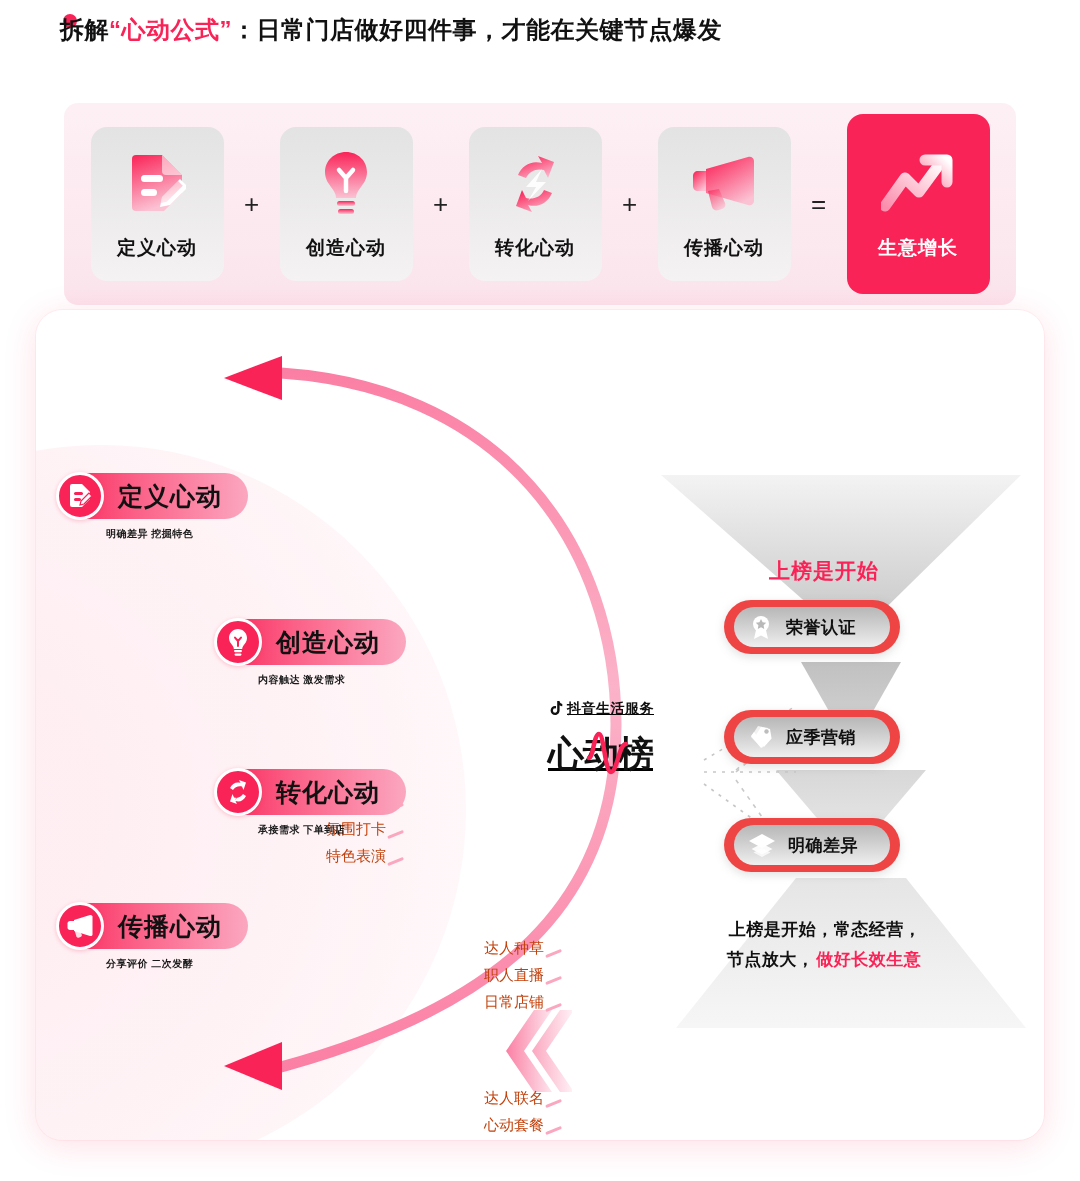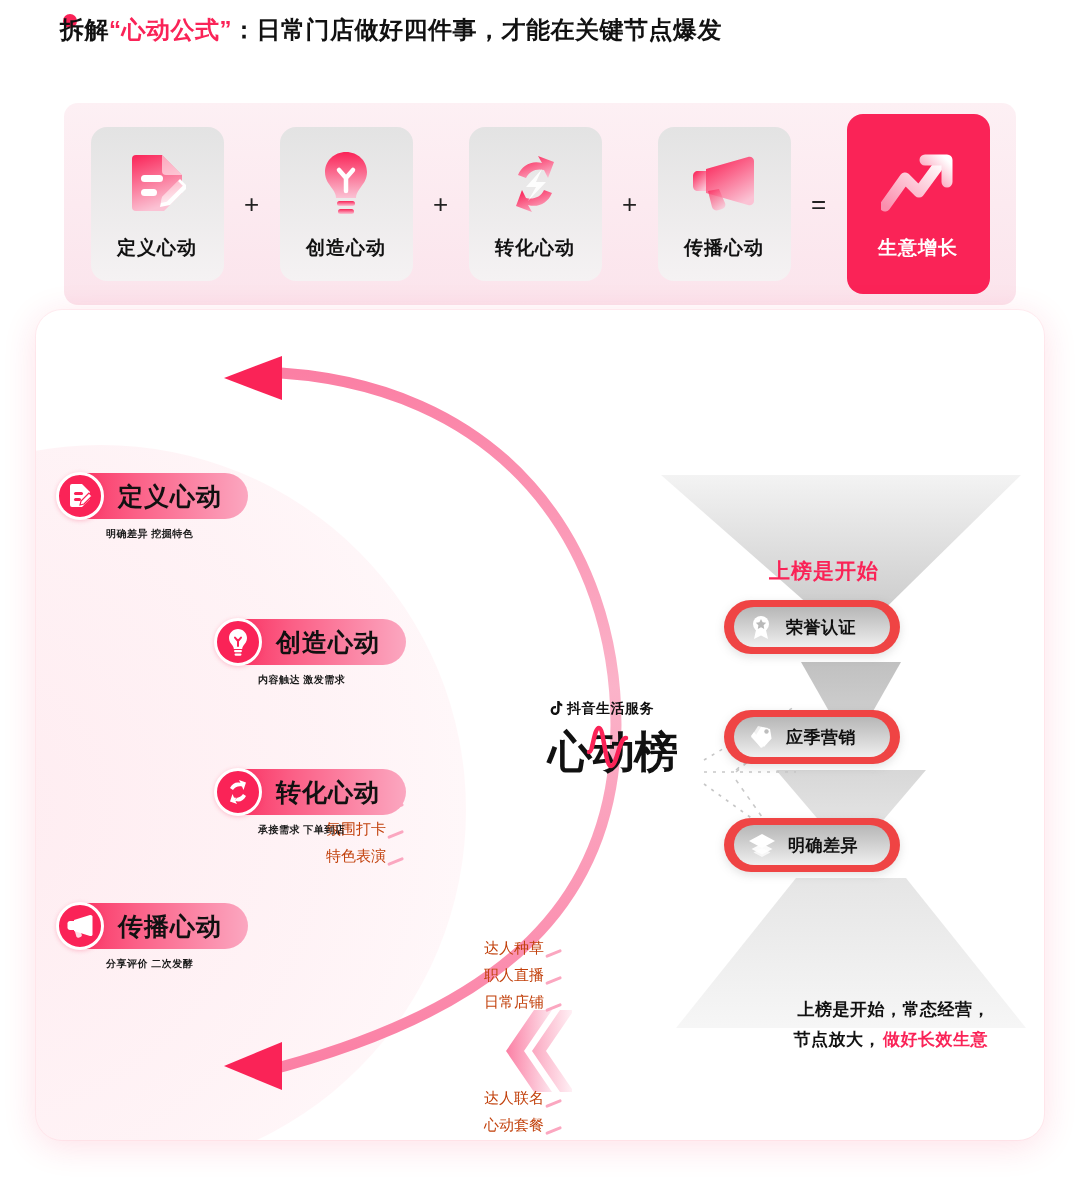--- a/index.html
+++ b/index.html
@@ -108,26 +108,26 @@
     padding-right: 2px;
     margin-left: 45px;
   }
   .ptag::after {
     content: ""; position: absolute; right: -16px; bottom: 4px;
     width: 17px; height: 2.5px; background: #fba7c0;
     transform: rotate(-22deg); border-radius: 2px;
   }
 
   
-  .center-logo { position: absolute; left: 548px; top: 700px; text-align: left; }
+  .center-logo { position: absolute; left: 548px; top: 700px; text-align: left; text-decoration: underline; }
   .logo-top { display: flex; align-items: center; gap: 4px; }
   .logo-top .brand { font-size: 14px; font-weight: bold; color: #111; letter-spacing: 0.5px; }
   .logo-main {
-    font-size: 44px; font-weight: bold; color: #111; letter-spacing: -1px;
-    position: relative; line-height: 1.1; margin-top: 10px;
+    font-size: 36px; font-weight: bold; color: #111; letter-spacing: -1px;
+    position: relative; line-height: 1.1; margin-top: 16px;
   }
   .logo-wave { position: absolute; left: 38px; top: -6px; }
 
   
   .chev { position: absolute; }
 
   
   .funnel-svg { position: absolute; left: 0; top: 0; }
   .amplify-title {
     position: absolute; left: 765px; top: 557px;
@@ -148,22 +148,22 @@
   }
   .gpill-inner {
     width: 156px; height: 40px; border-radius: 20px;
     background: linear-gradient(180deg,#b7b7b7 0%, #cfcfcf 45%, #efefef 100%);
     display: flex; align-items: center; padding-left: 14px; gap: 12px;
   }
   .gpill-inner .glbl {
     font-size: 17px; font-weight: bold; color: #111; letter-spacing: 0.5px;
   }
   .funnel-foot {
-    position: absolute; left: 660px; top: 995px; width: 330px;
-    text-align: right; font-size: 17px; font-weight: bold; color: #111;
+    position: absolute; left: 660px; top: 915px; width: 330px;
+    text-align: center; font-size: 17px; font-weight: bold; color: #111;
     line-height: 1.75; letter-spacing: 0.5px;
   }
   .hl-pink { color: #FA2357; position: relative; padding: 0 2px; }
   .hl-pink::after {
     content: ""; position: absolute; left: -2px; right: -8px; bottom: 1px; height: 9px;
     background: linear-gradient(90deg, rgba(251,150,182,0.6), rgba(251,180,205,0.08));
     border-radius: 5px; z-index: -1;
   }
 
   

